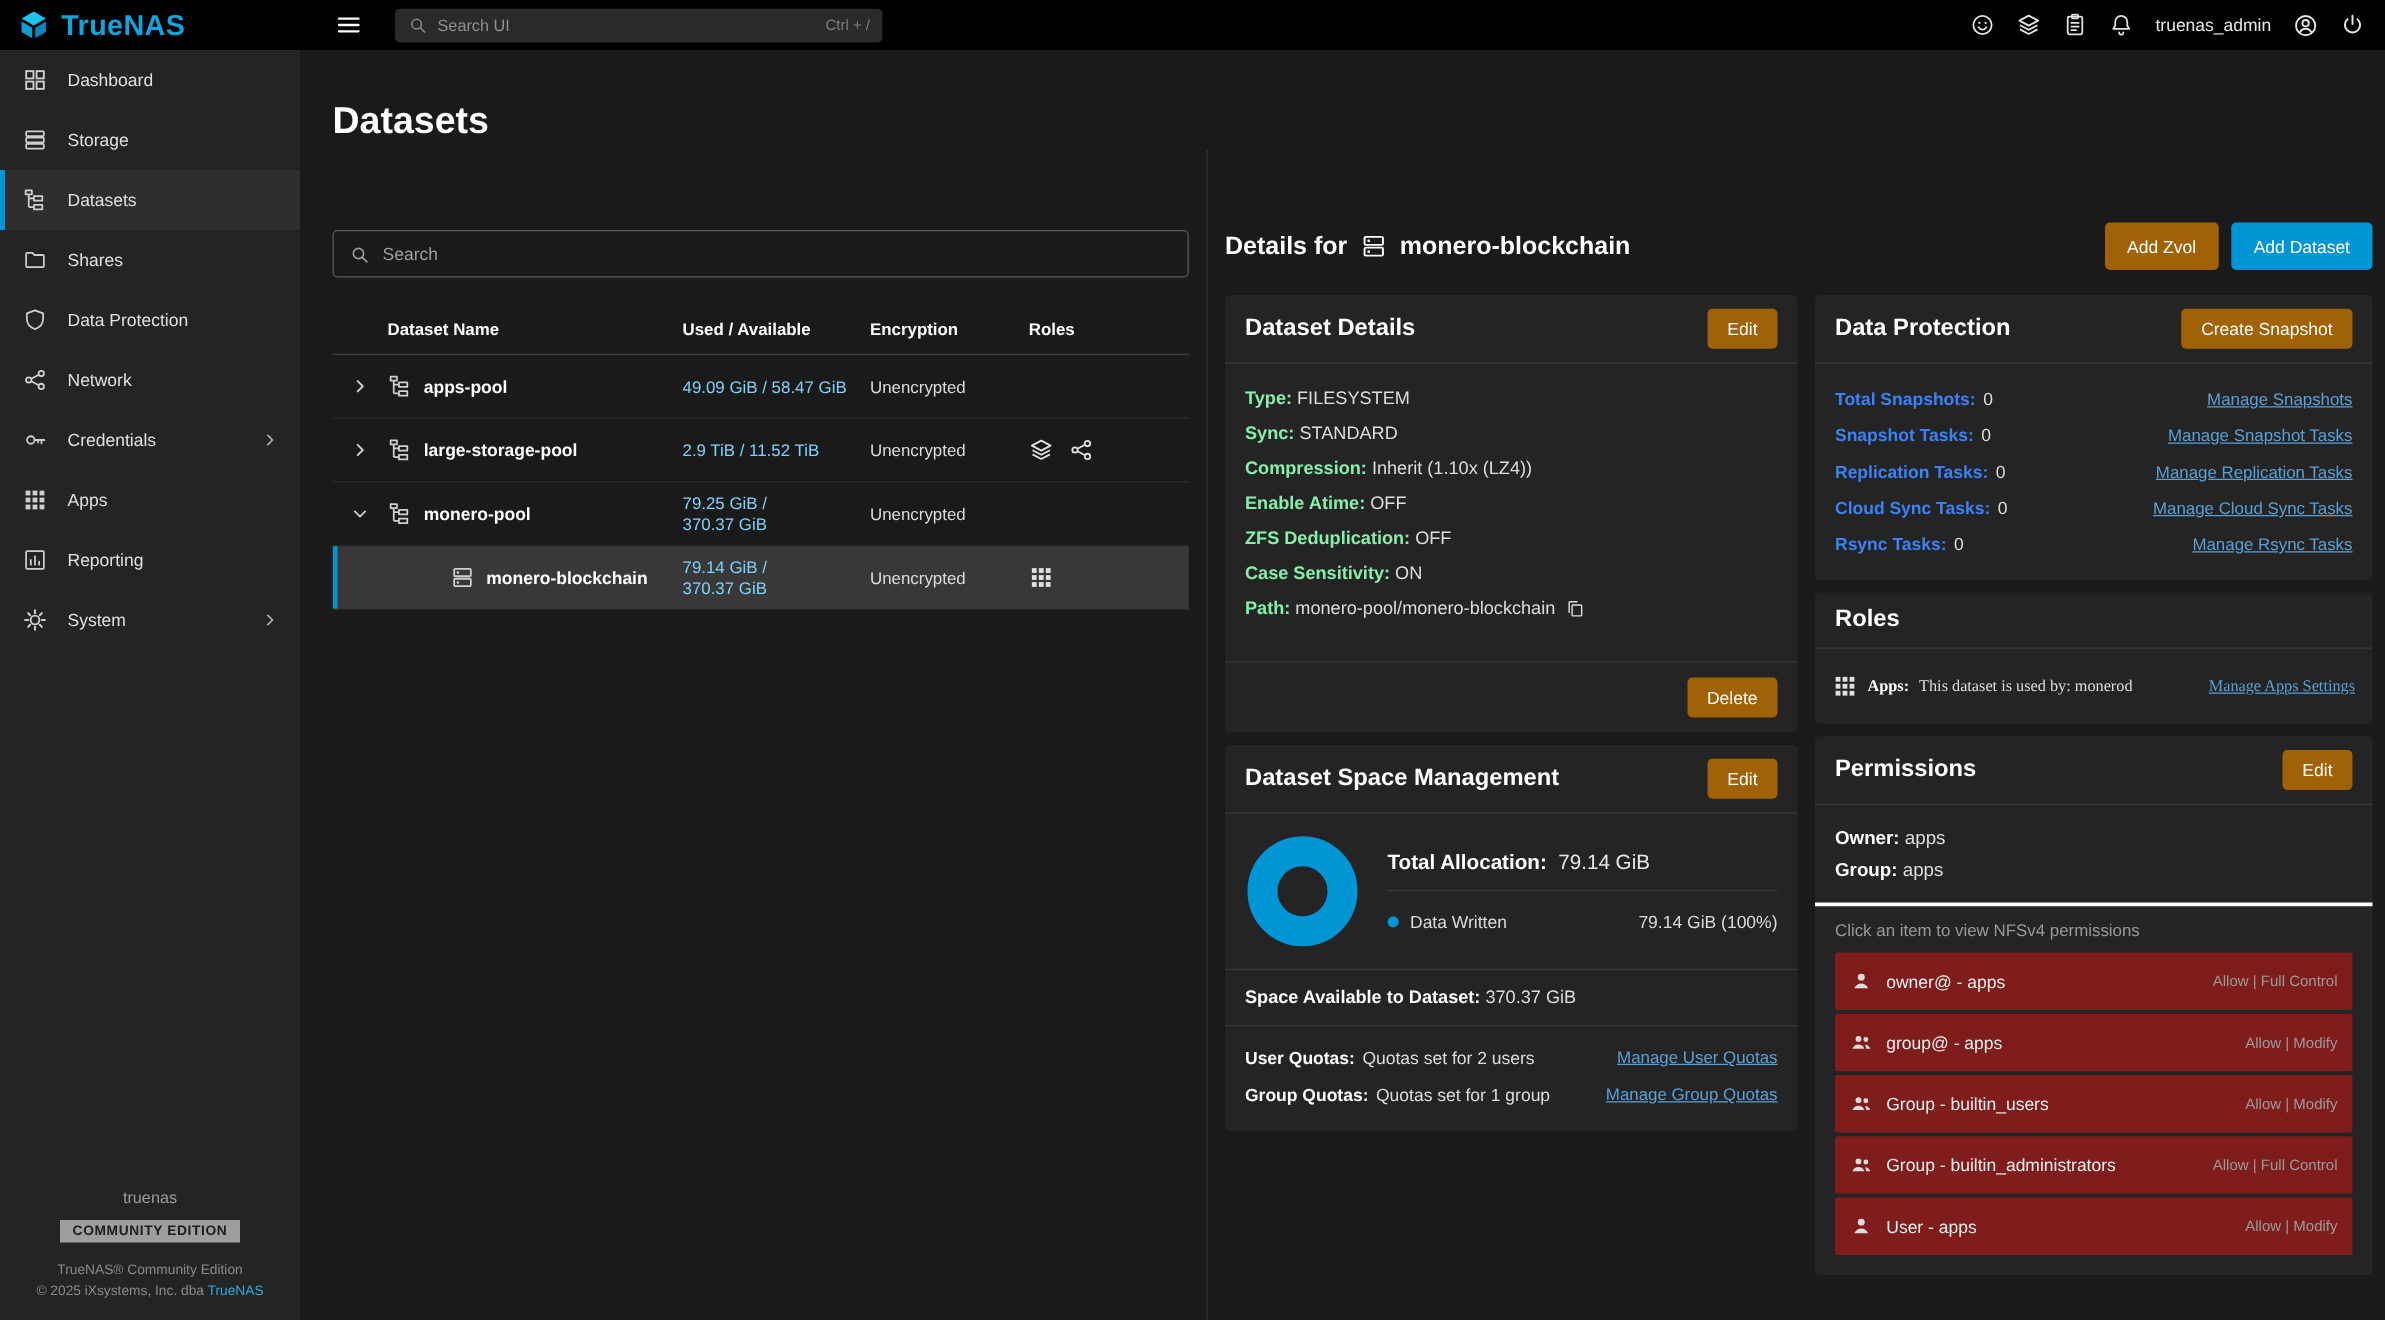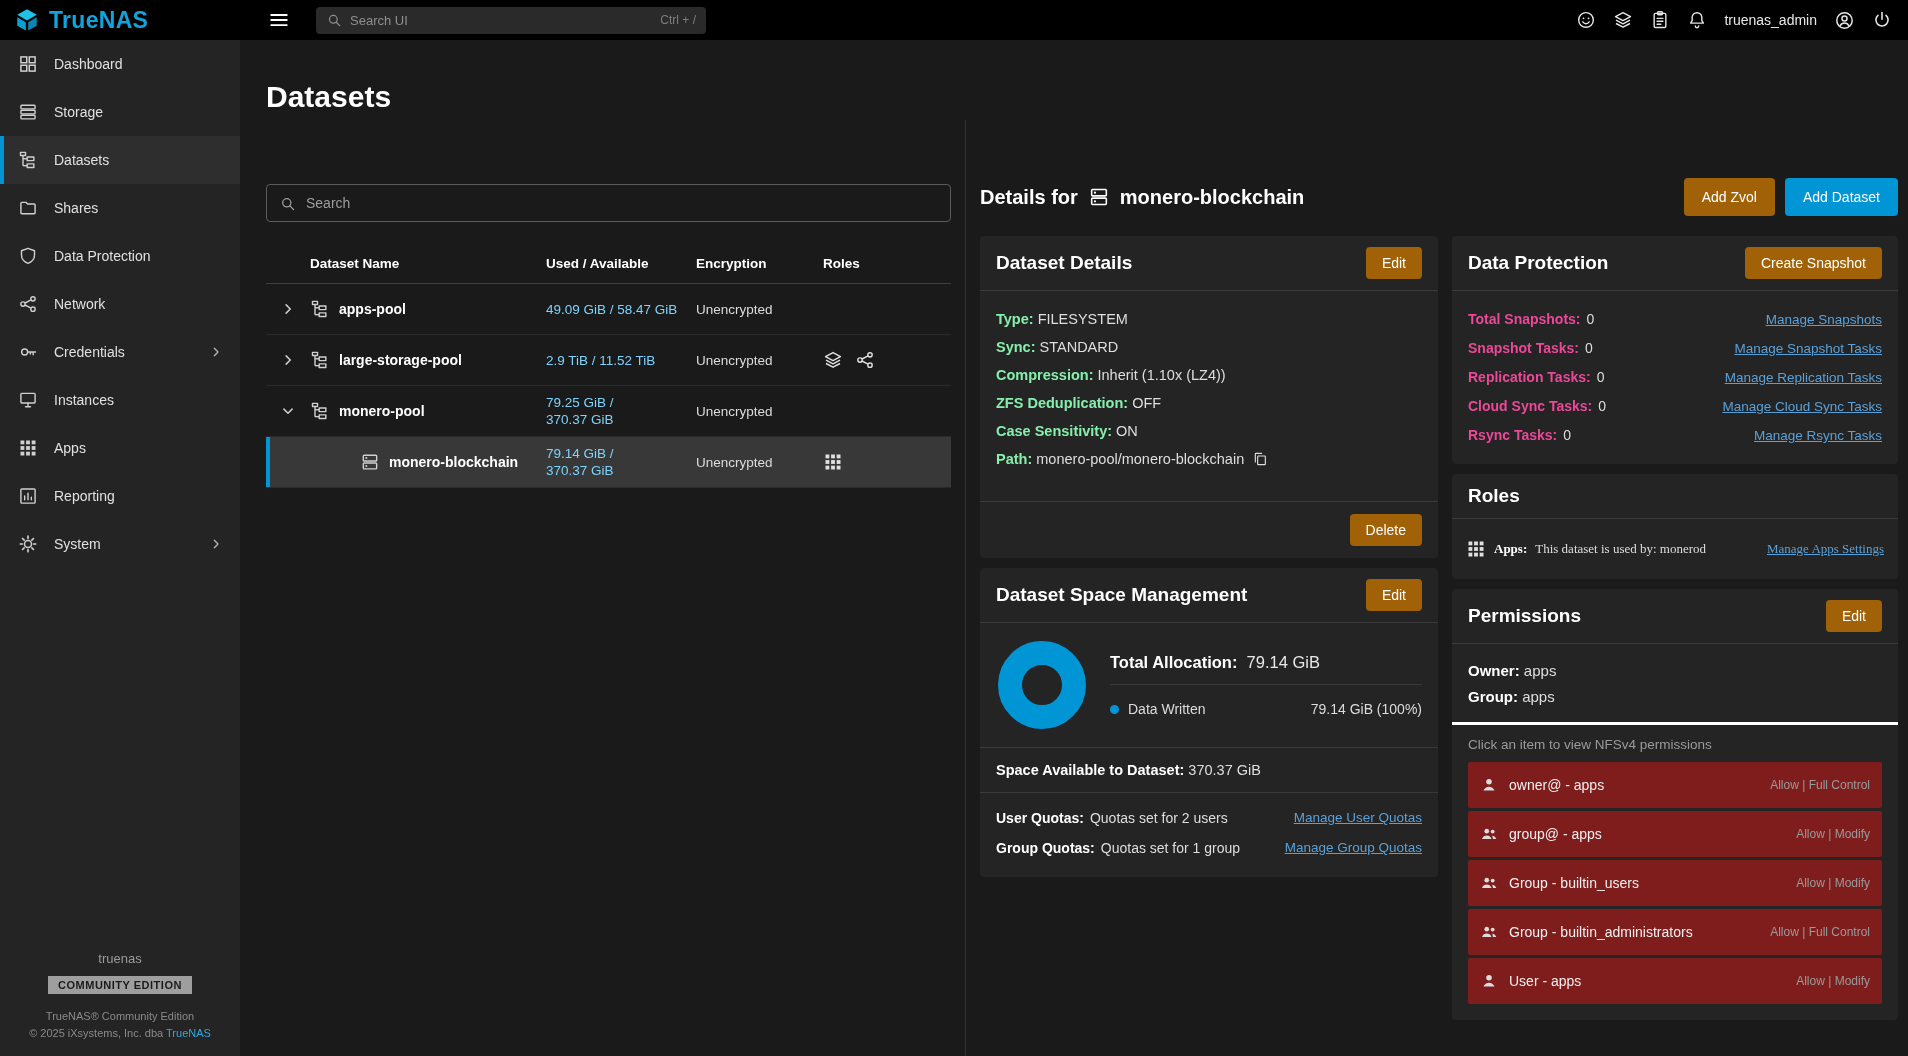--- a/index.html
+++ b/index.html
@@ -102,21 +102,21 @@
   .space-row { padding:14px 16px; font-size:14.5px; border-top:1px solid #3a3a3a; color:#dedede; }
   .space-row b { color:#fff; }
   .quota-block { border-top:1px solid #3a3a3a; padding:10px 16px 14px; }
   .quota-line { display:flex; align-items:center; line-height:30px; font-size:14px; color:#dedede; }
   .quota-line b { color:#fff; margin-right:6px; }
   .quota-line .link { margin-left:auto; }
   .link { color:#5aa0d8; text-decoration:underline; font-size:13.5px; cursor:pointer; white-space:nowrap; }
 
   
   .dp-row { display:flex; align-items:center; line-height:29px; font-size:14px; color:#dedede; }
-  .dp-row b { color:#ec4899; margin-right:6px;text-align:center; }
+  .dp-row b { color:#3b82f6; margin-right:6px;text-align:center; }
   .dp-row .link { margin-left:auto; }
 
   
   .roles-line { display:flex; align-items:center; gap:8px; padding:20px 14px; font-size:13px; color:#dedede;font-family:Liberation Serif, serif; }
   .roles-line b { color:#fff; }
   .roles-line .link { margin-left:auto; font-size:13px; }
   .roles-line .ico { color:#e0e0e0; }
 
   
   .perm-head { padding:14px 16px 12px; line-height:26px; font-size:15px; color:#dedede; }
@@ -409,26 +409,20 @@
         </svg>
       <span>Credentials</span>
       <span class="nav-chev">
           <svg class="ico" width="16" height="16">
             <use href="#i-cr"></use>
           </svg>
         </span>
     </div>
     <div class="nav-item">
       <svg class="ico nico" width="20" height="20">
-          <use href="#i-mon"></use>
-        </svg>
-      <span>Instances</span>
-    </div>
-    <div class="nav-item">
-      <svg class="ico nico" width="20" height="20">
           <use href="#i-apps"></use>
         </svg>
       <span>Apps</span>
     </div>
     <div class="nav-item">
       <svg class="ico nico" width="20" height="20">
           <use href="#i-chart"></use>
         </svg>
       <span>Reporting</span>
     </div>
@@ -585,20 +579,21 @@
 
             <div class="card">
               <div class="card-header">
                 <span class="card-title">Dataset Details</span>
                 <button class="btn small">Edit</button>
               </div>
               <div class="card-body">
                 <div class="field"><b>Type:</b> <span>FILESYSTEM</span></div>
                 <div class="field"><b>Sync:</b> <span>STANDARD</span></div>
                 <div class="field"><b>Compression:</b> <span>Inherit (1.10x (LZ4))</span></div>
+                <div class="field"><b>Enable Atime:</b> <span>OFF</span></div>
                 <div class="field"><b>ZFS Deduplication:</b> <span>OFF</span></div>
                 <div class="field"><b>Case Sensitivity:</b> <span>ON</span></div>
                 <div class="field path-line">
                   <span><b>Path:</b> <span>monero-pool/monero-blockchain</span></span>
                   <svg class="ico" width="16" height="16">
                       <use href="#i-copy"></use>
                     </svg>
                 </div>
               </div>
               <div class="card-footer">

